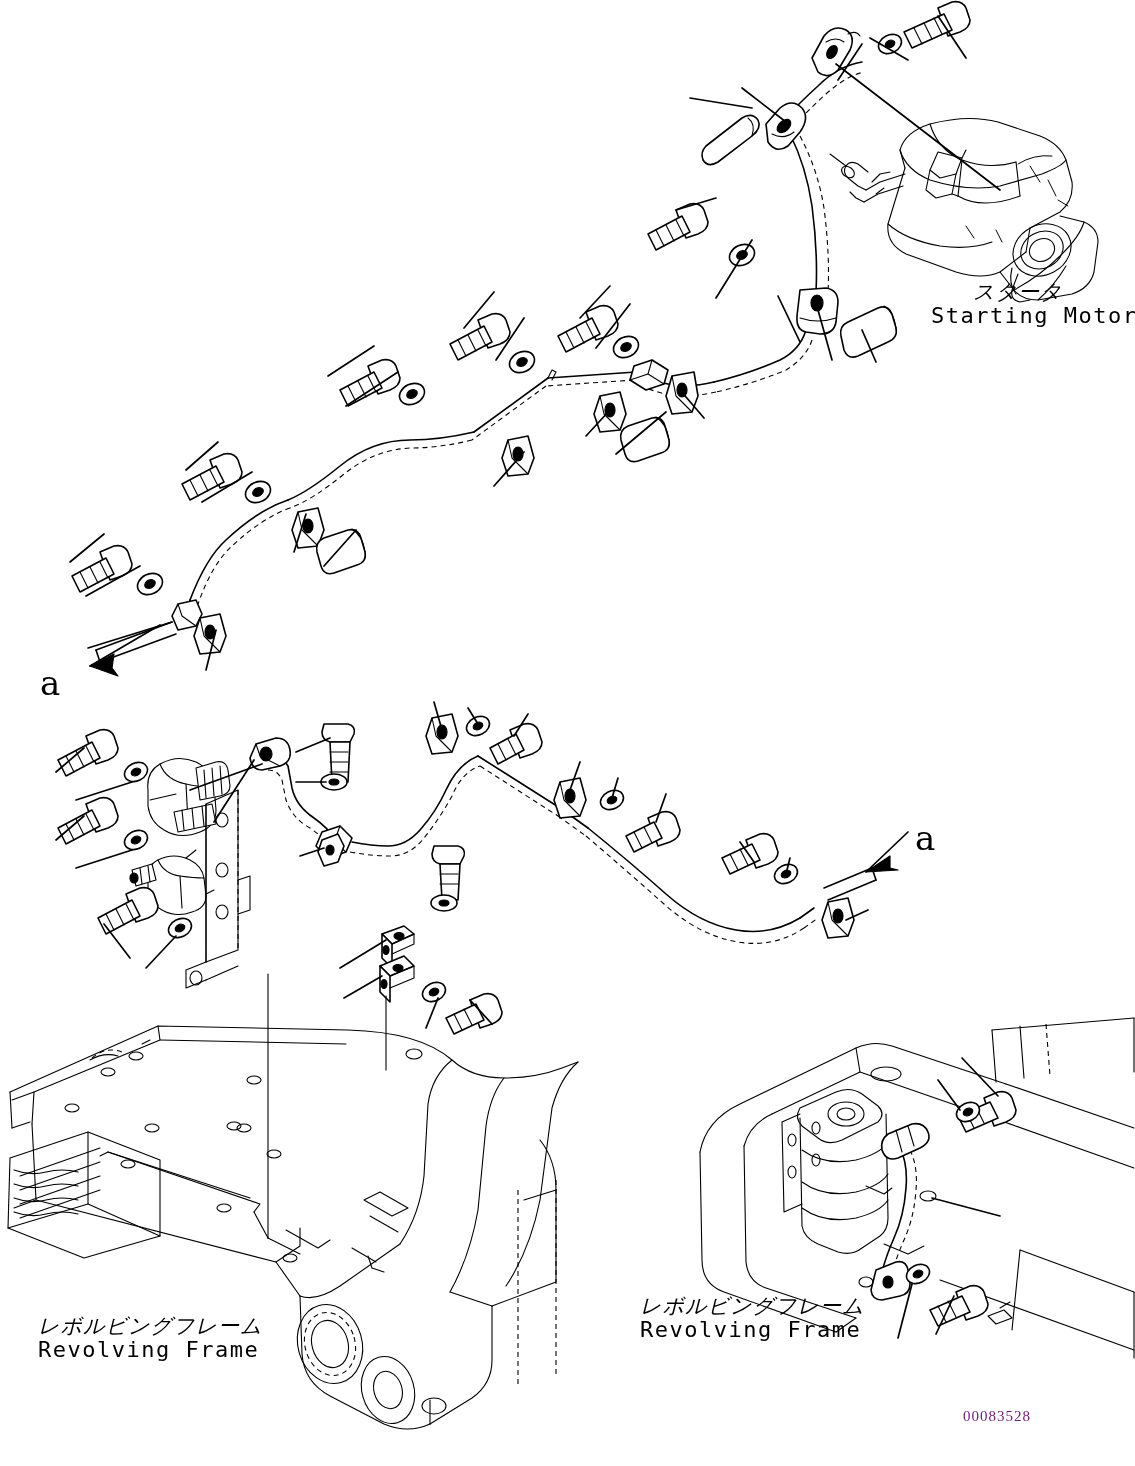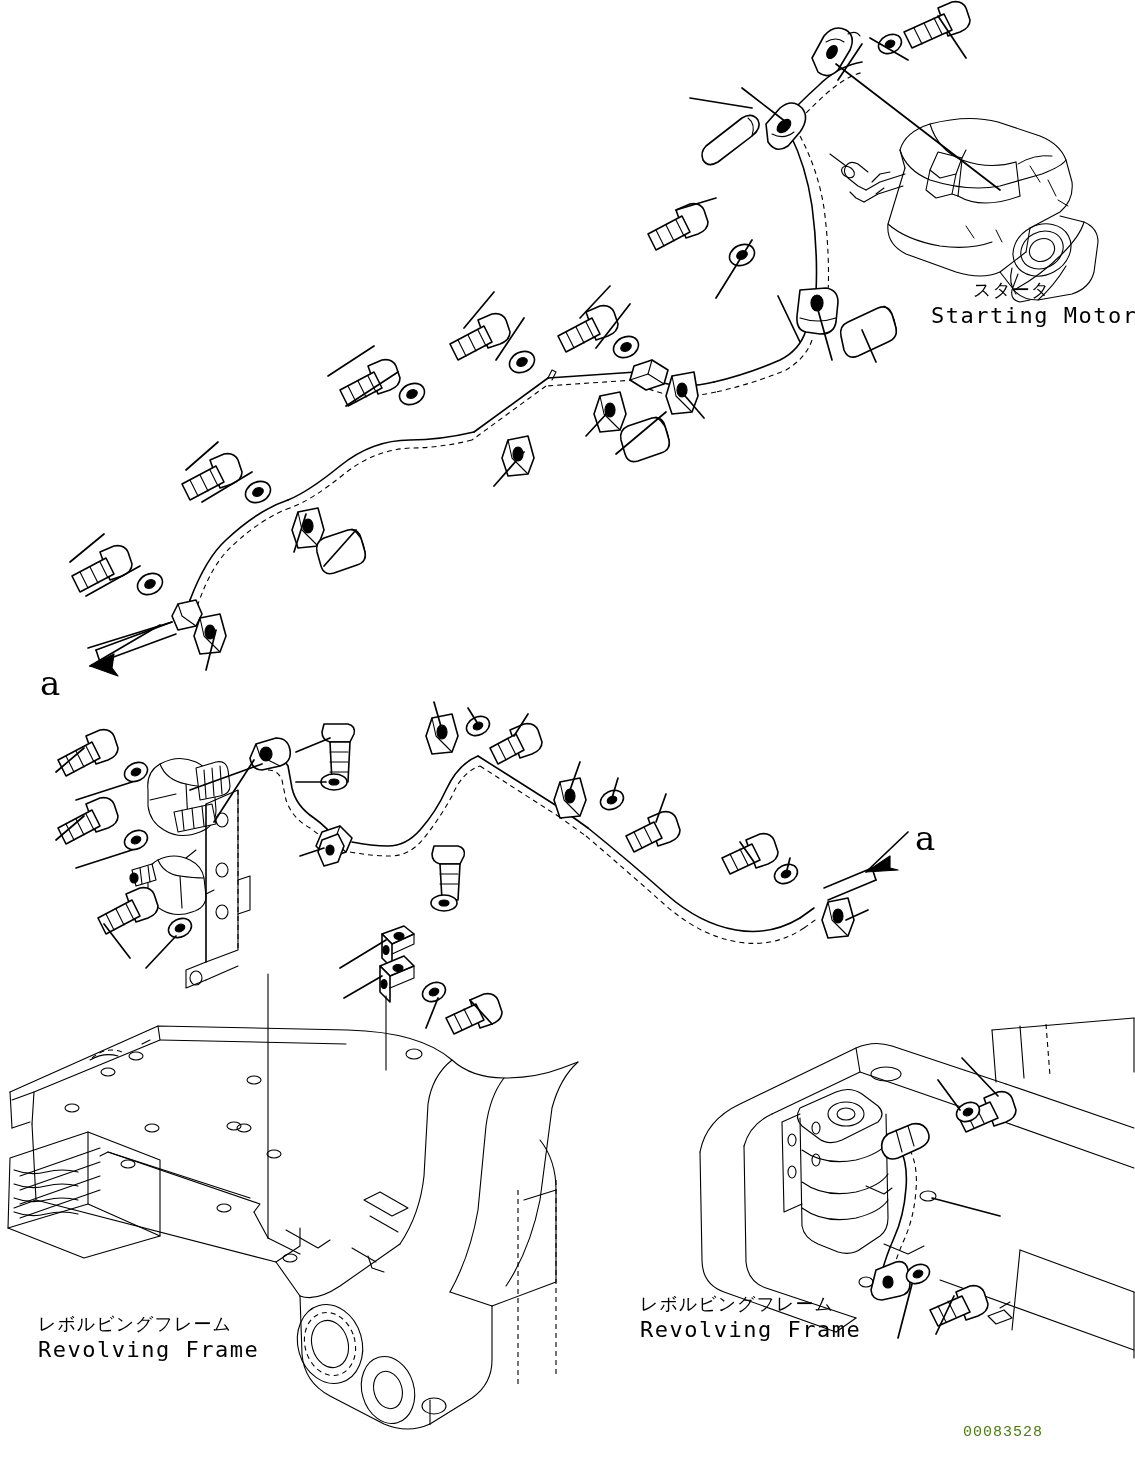--- a/index.html
+++ b/index.html
@@ -1,25 +1,25 @@
 <!DOCTYPE html>
 <html><head>
 <meta charset="utf-8">
 <style>
   html,body{margin:0;padding:0;background:#ffffff;}
   body{width:1135px;height:1466px;position:relative;overflow:hidden;
        font-family:"DejaVu Sans",sans-serif;}
   #sheet{position:absolute;inset:0;width:1135px;height:1466px;}
   .lbl{position:absolute;color:#000;white-space:nowrap;}
-  .lbl-jp{font-family:"DejaVu Sans",sans-serif;font-size:18px;letter-spacing:1px;}
+  .lbl-jp{font-family:"DejaVu Sans",sans-serif;font-size:21px;letter-spacing:1px;font-style:italic;}
   .lbl-en{font-family:"DejaVu Sans Mono","Liberation Mono",monospace;font-size:22px;letter-spacing:1.5px;}
   .callout{position:absolute;font-family:"DejaVu Serif","Liberation Serif",serif;
            font-size:34px;color:#000;}
-  .docnum{position:absolute;font-family:Liberation Mono, monospace;
-          font-size:15px;letter-spacing:1px;color:#4d7c0f;margin-top:16px;}
+  .docnum{position:absolute;font-family:Liberation Serif, serif;
+          font-size:15px;letter-spacing:1px;color:#701a75;}
   svg{display:block;}
   .ln{fill:none;stroke:#000;stroke-width:1.6;stroke-linecap:round;stroke-linejoin:round;}
   .ln-t{fill:none;stroke:#000;stroke-width:1.1;stroke-linecap:round;stroke-linejoin:round;}
   .ln-h{fill:none;stroke:#000;stroke-width:1.0;stroke-linecap:round;stroke-linejoin:round;}
   .ld{fill:none;stroke:#000;stroke-width:1.7;stroke-linecap:round;}
   .dashf{fill:none;stroke:#000;stroke-width:1.1;stroke-dasharray:5 4;stroke-linecap:butt;}
   .fillk{fill:#000;stroke:#000;stroke-width:1.2;stroke-linejoin:round;}
   .fillw{fill:#fff;stroke:#000;stroke-width:1.6;stroke-linejoin:round;}
   .fillw-t{fill:#fff;stroke:#000;stroke-width:1.1;stroke-linejoin:round;}
 </style>

